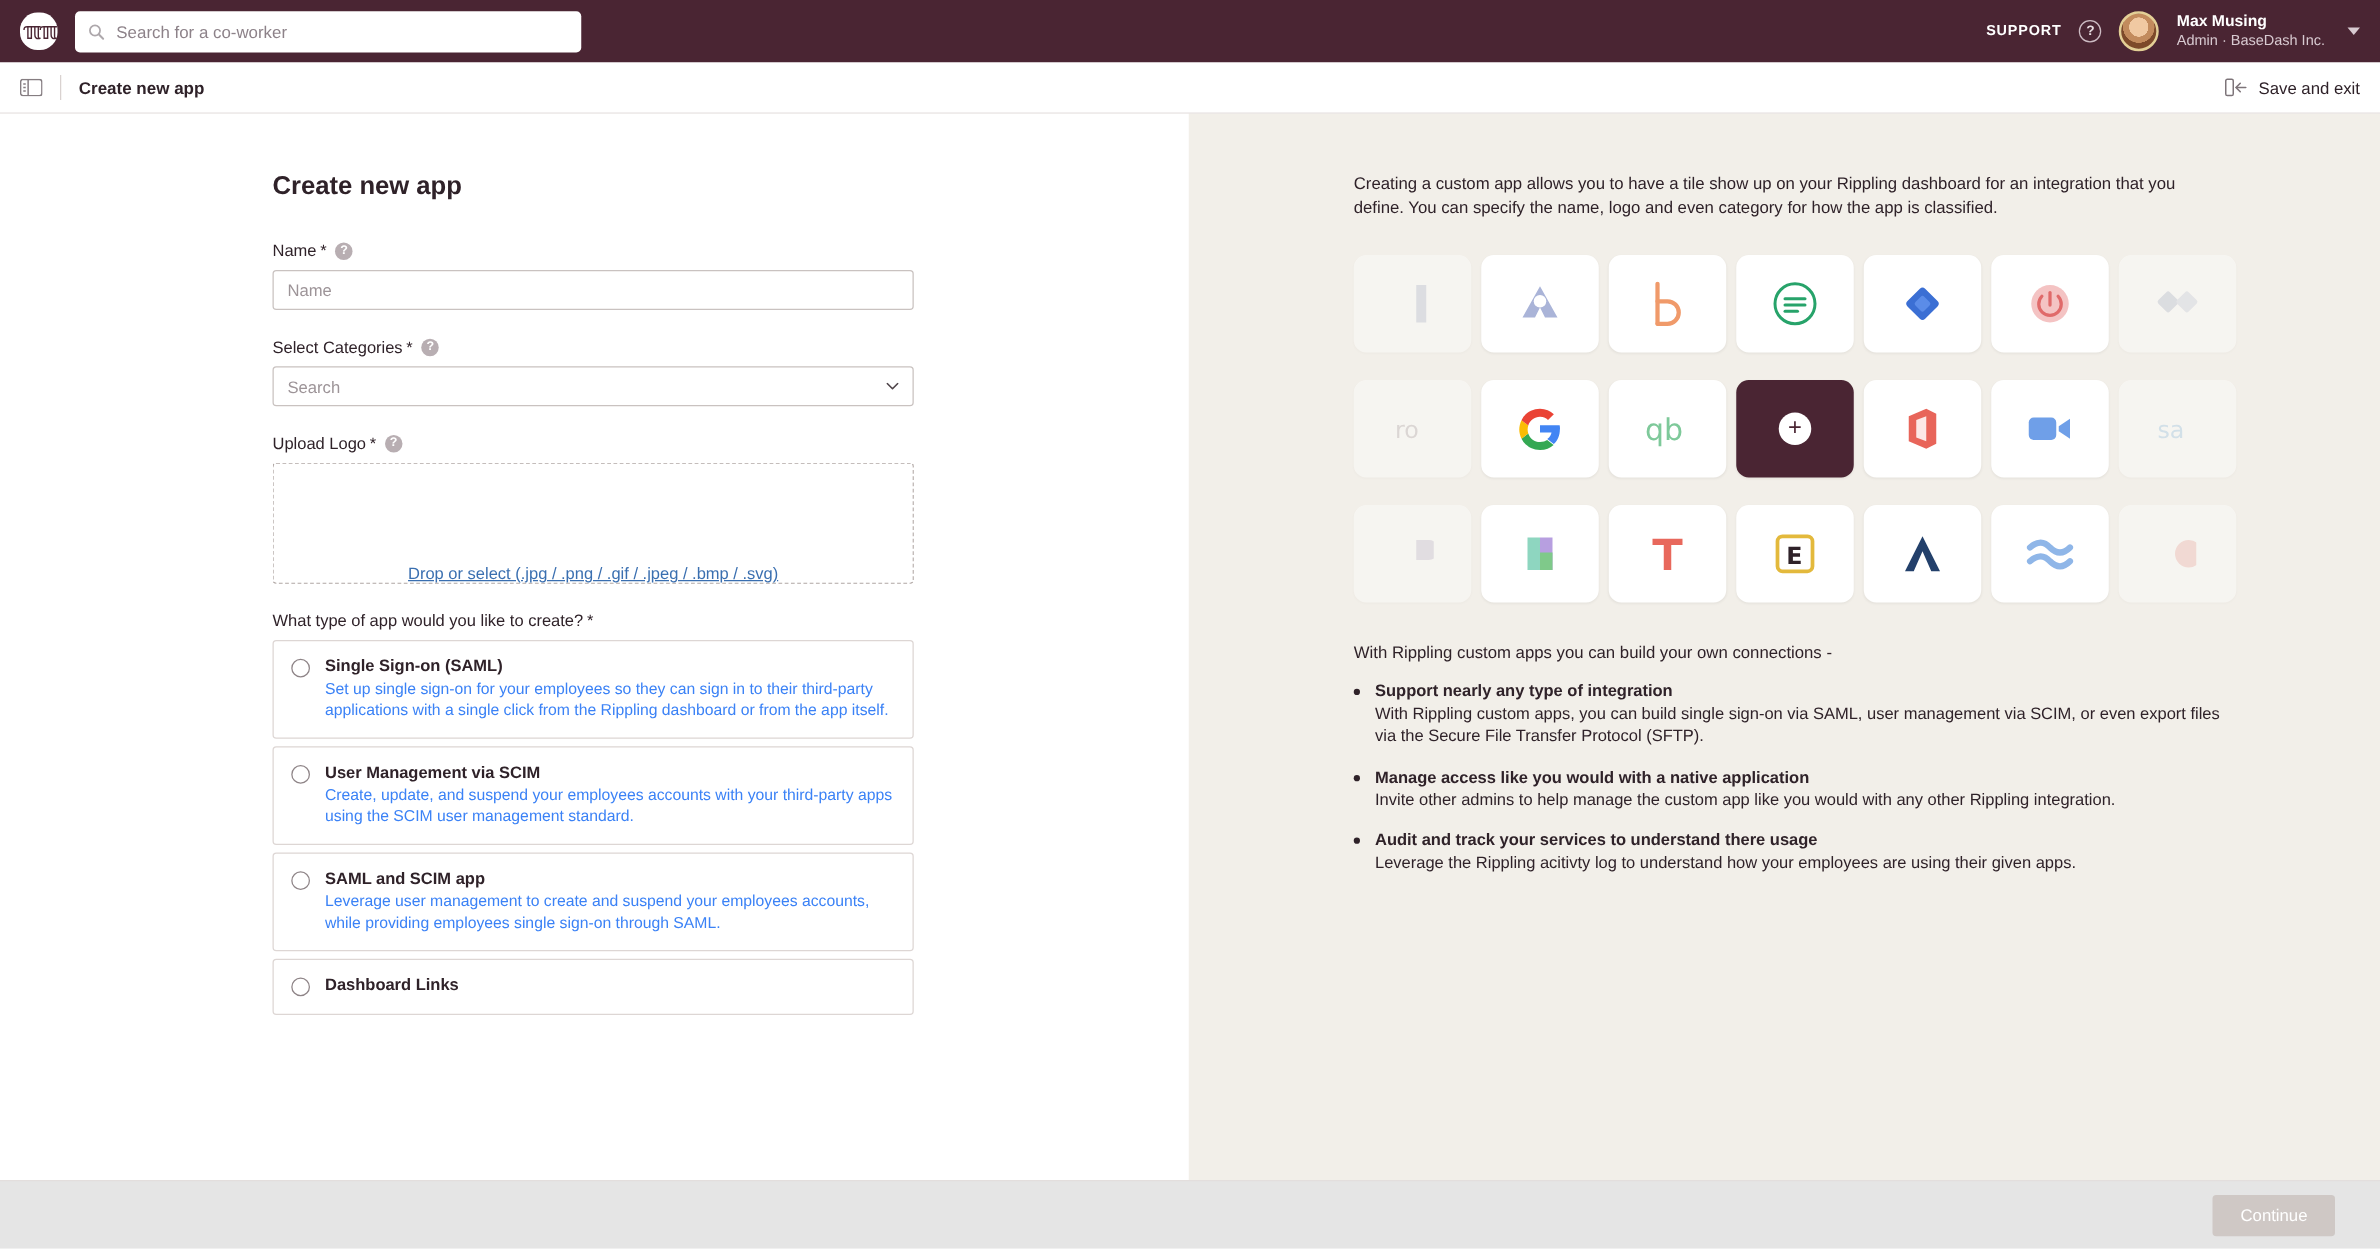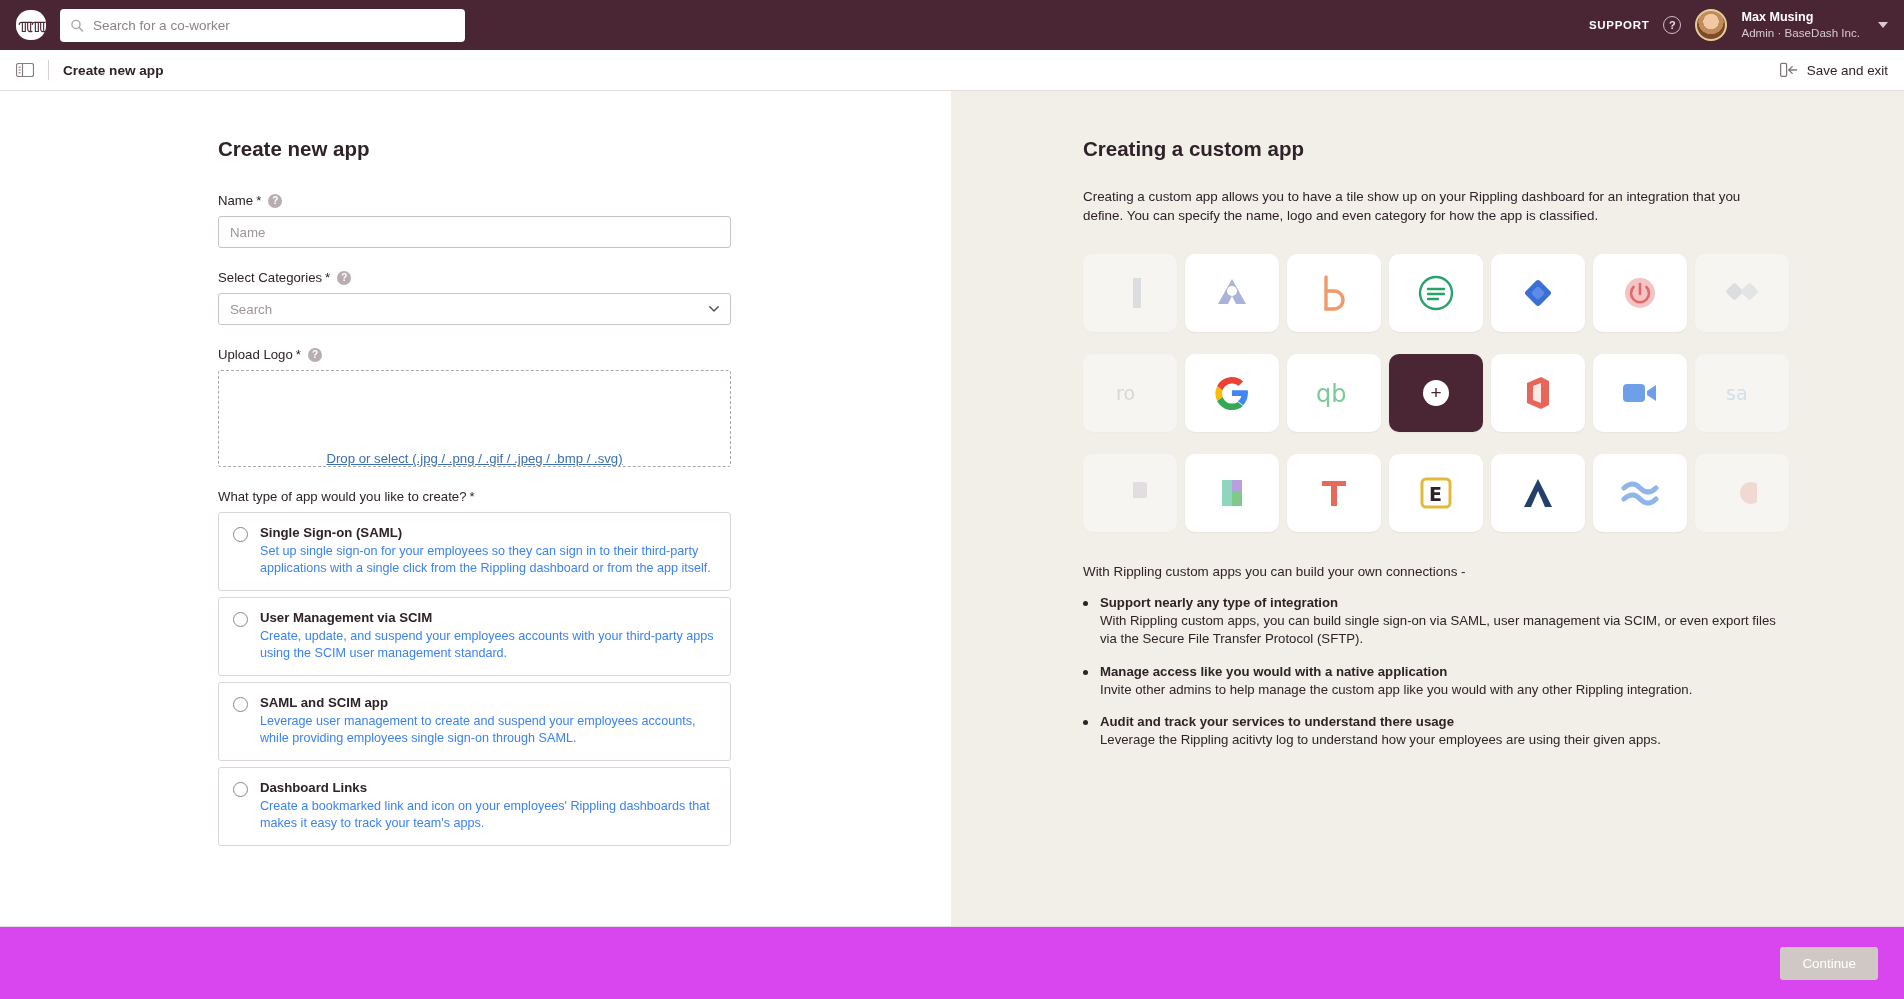--- a/index.html
+++ b/index.html
@@ -272,27 +272,27 @@
     border-radius: 50%;
     background: #2f2229;
   }
   .b-title { font-size: 13.2px; font-weight: 700; margin-bottom: 2px; }
   .b-desc { font-size: 13.2px; line-height: 1.4; }
 
   
   .footer {
     position: absolute;
     left: 0; right: 0; bottom: 0;
-    height: 73px;
-    background: #d946ef;
+    height: 55px;
+    background: #e5e5e5;
     border-top: 1px solid #e3dedd;
     display: flex;
     align-items: center;
     justify-content: flex-end;
-    padding-right: 26px;
+    padding-right: 36px;
   }
   .continue-btn {
     background: #cfc8c5;
     color: #ffffff;
     border: none;
     border-radius: 3px;
     font-size: 13.4px;
     font-family: "Liberation Sans", sans-serif;
     padding: 9px 22px;
     cursor: default;
@@ -414,30 +414,28 @@
             <div>
               <div class="radio-title">SAML and SCIM app</div>
               <div class="radio-desc">Leverage user management to create and suspend your employees accounts, while providing employees single sign-on through SAML.</div>
             </div>
           </div>
 
           <div class="radio-card">
             <div class="radio-dot"></div>
             <div>
               <div class="radio-title">Dashboard Links</div>
-              <div class="radio-desc">Create a bookmarked link and icon on your employees' Rippling dashboards that makes it easy to track your team's apps.</div>
             </div>
           </div>
         </div>
       </div>
     </div>
 
     <div class="right-pane">
       <div class="right-inner">
-        <h2 class="right-title">Creating a custom app</h2>
         <p class="right-para">Creating a custom app allows you to have a tile show up on your Rippling dashboard for an integration that you define. You can specify the name, logo and even category for how the app is classified.</p>
 
         <div class="tile-grid">
           <div class="tile faded">
             <svg width="30" height="34" viewBox="0 0 30 34">
               <path d="M18 2 h8 v30 h-8 z" fill="#b9c2d6"></path>
             </svg>
           </div>
           <div class="tile">
             <svg width="36" height="34" viewBox="0 0 36 34">

